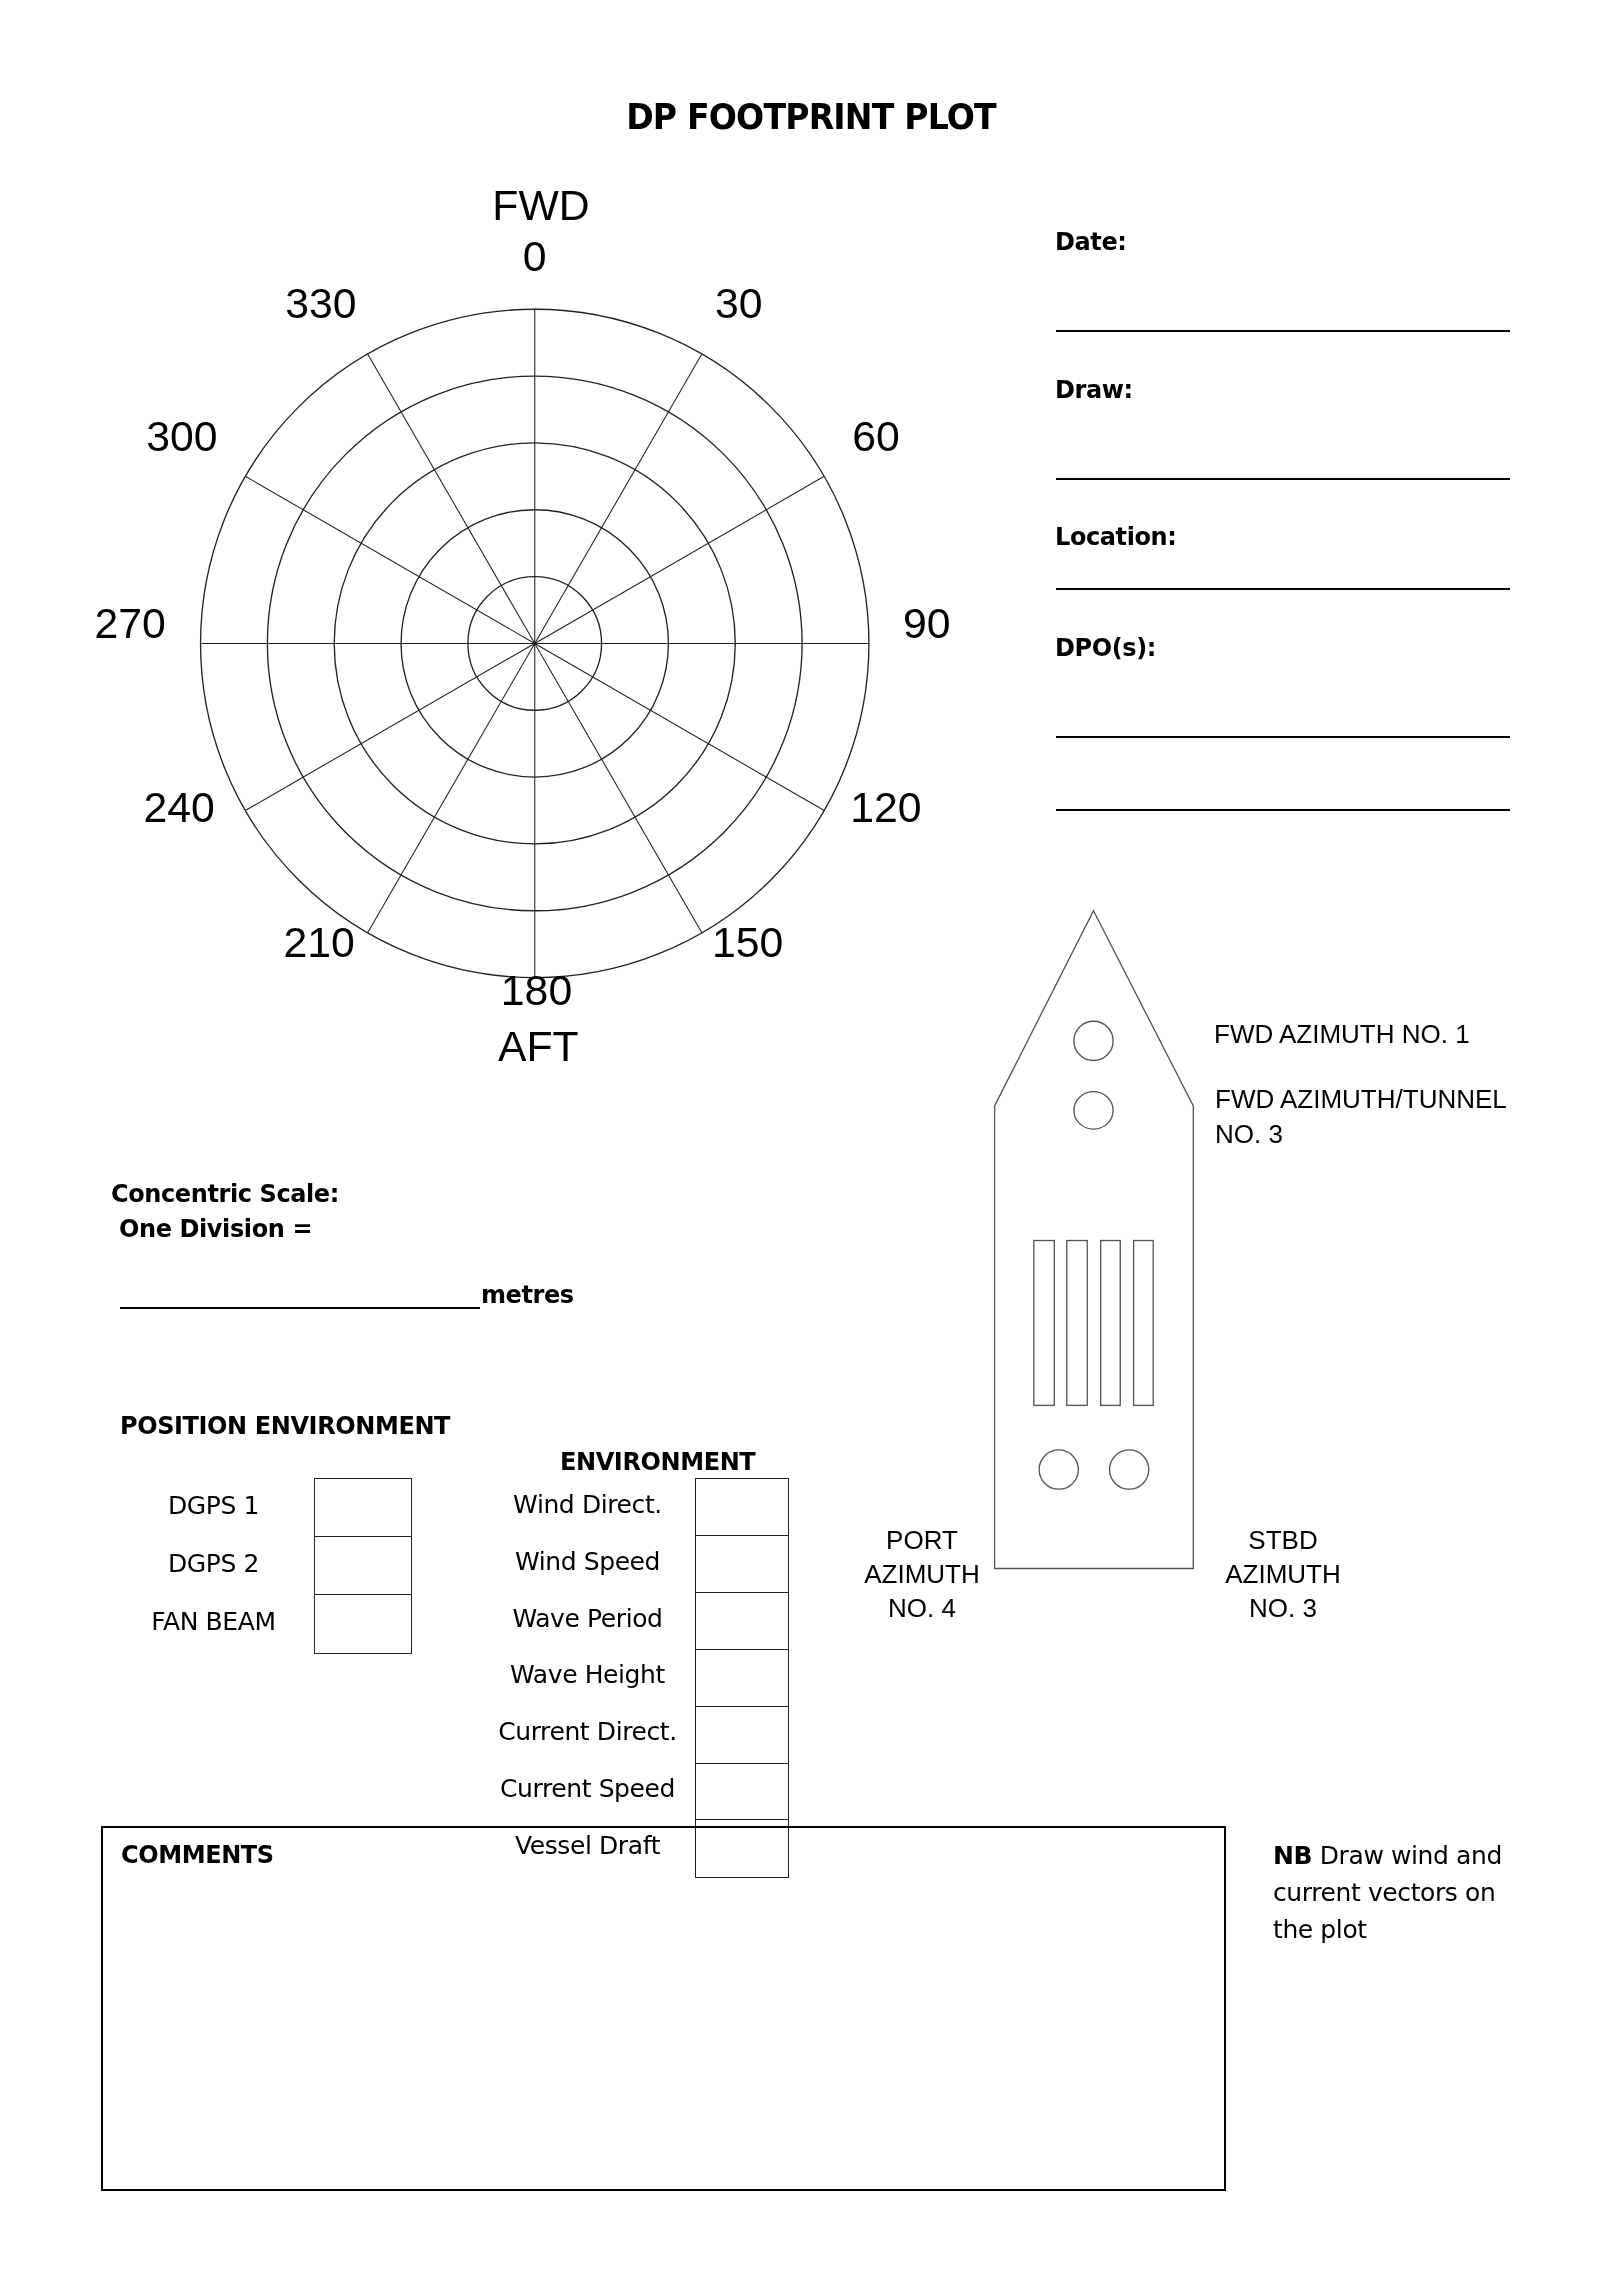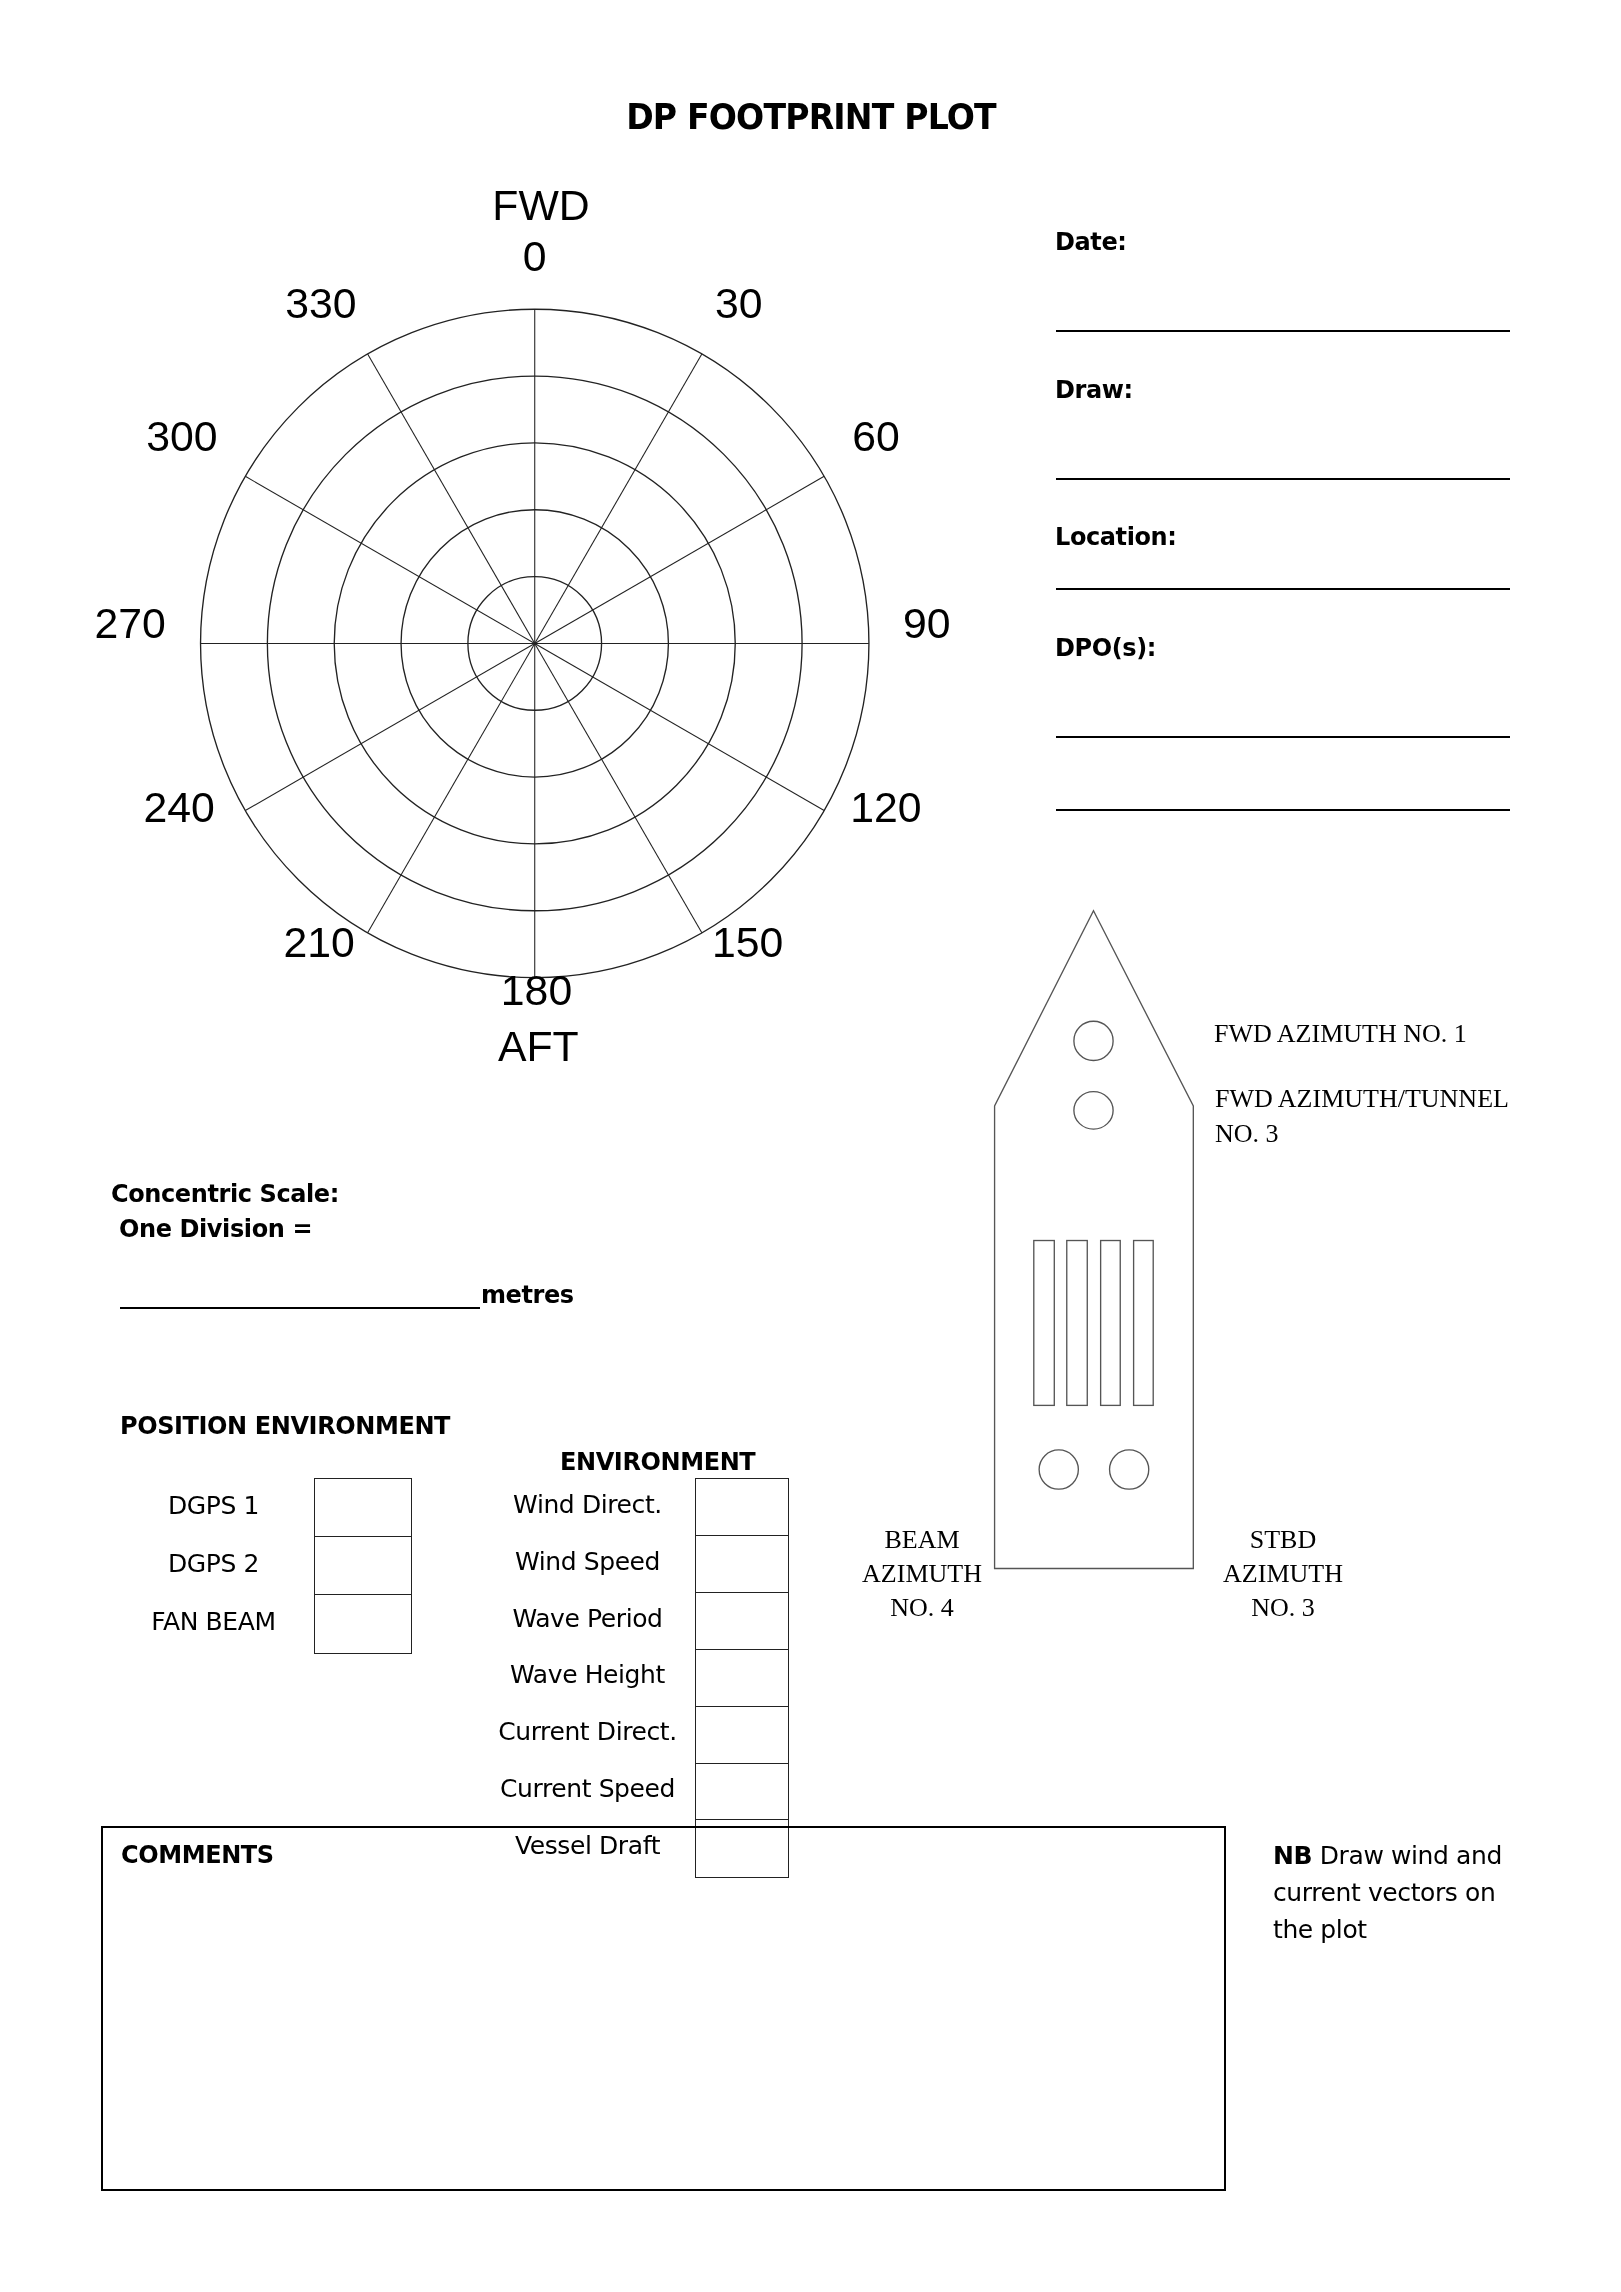--- a/index.html
+++ b/index.html
@@ -4,21 +4,21 @@
 <style>
   html, body { margin: 0; padding: 0; background: #ffffff; }
   body { width: 1622px; height: 2293px; position: relative; overflow: hidden; font-family: "Liberation Sans", sans-serif; color: #000; }
   .abs { position: absolute; white-space: nowrap; }
   .title { left: 0; width: 1622px; top: 96px; text-align: center; font-family: "DejaVu Sans", sans-serif; font-weight: bold; font-size: 36px; letter-spacing: -0.9px; transform: scaleX(0.92); }
   .lbl-bold { font-family: "DejaVu Sans", sans-serif; font-weight: bold; font-size: 24px; letter-spacing: -0.4px; }
   .form-label { left: 1055px; }
   .form-line { position: absolute; left: 1056px; width: 454px; height: 0; border-top: 2.7px solid #000; }
   svg { position: absolute; left: 0; top: 0; }
   .polar-label { font-family: "Liberation Sans", sans-serif; font-size: 48px; fill: #000; text-anchor: middle; }
-  .vessel-label { font-family: Liberation Serif, serif; font-size: 26px; }
+  .vessel-label { font-family: Liberation Sans, sans-serif; font-size: 26px; }
   .vessel-label-c { text-align: center; line-height: 34px; }
   .box { position: absolute; border: 1.8px solid #222; box-sizing: border-box; background: #fff; }
   .row-label { font-family: "DejaVu Sans", sans-serif; font-size: 25px; text-align: center; width: 267px; letter-spacing: -0.4px; }
   .comments-box { position: absolute; left: 101px; top: 1826px; width: 1125px; height: 365px; border: 2.7px solid #000; box-sizing: border-box; }
   .nb { left: 1273px; top: 1837px; font-family: "DejaVu Sans", sans-serif; font-size: 25px; line-height: 37px; letter-spacing: -0.4px; }
   .nb b { font-weight: bold; }
 </style>
 </head>
 <body>
 
@@ -117,21 +117,21 @@
     <div class="box" style="left: 695px; top: 1763px; width: 94px; height: 59px;"></div>
     <div class="abs row-label" style="left: 454px; top: 1831px;">Vessel Draft</div>
     <div class="box" style="left: 695px; top: 1819px; width: 94px; height: 59px;"></div>
   </div>
 
 <div class="abs vessel-label" style="left:1214px; top:1019px;">FWD AZIMUTH NO. 1</div>
 <div class="abs vessel-label" style="left:1215px; top:1084px;">FWD AZIMUTH/TUNNEL</div>
 <div class="abs vessel-label" style="left:1215px; top:1119px;">NO. 3</div>
 
 <div class="abs vessel-label vessel-label-c" style="left:833px; width:178px; top:1523px;">
-  <div>BEAM</div>
+  <div>PORT</div>
   <div>AZIMUTH</div>
   <div>NO. 4</div>
 </div>
 <div class="abs vessel-label vessel-label-c" style="left:1194px; width:178px; top:1523px;">
   <div>STBD</div>
   <div>AZIMUTH</div>
   <div>NO. 3</div>
 </div>
 
 <div class="comments-box"></div>

